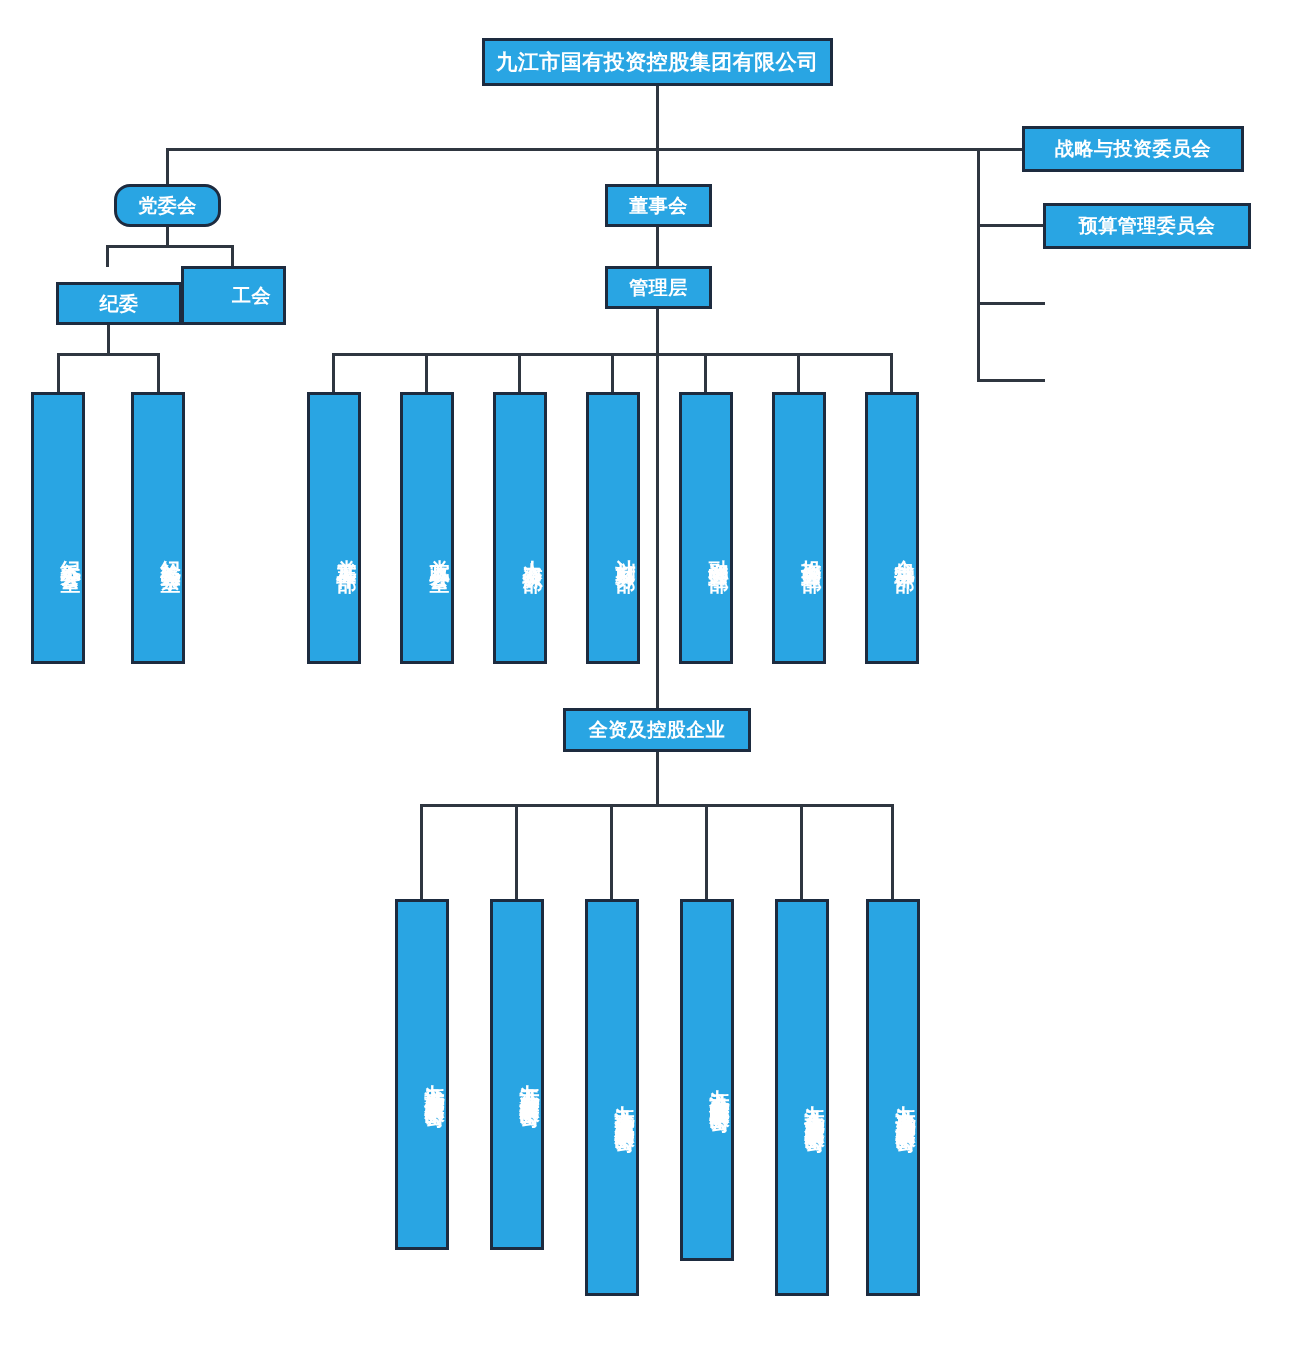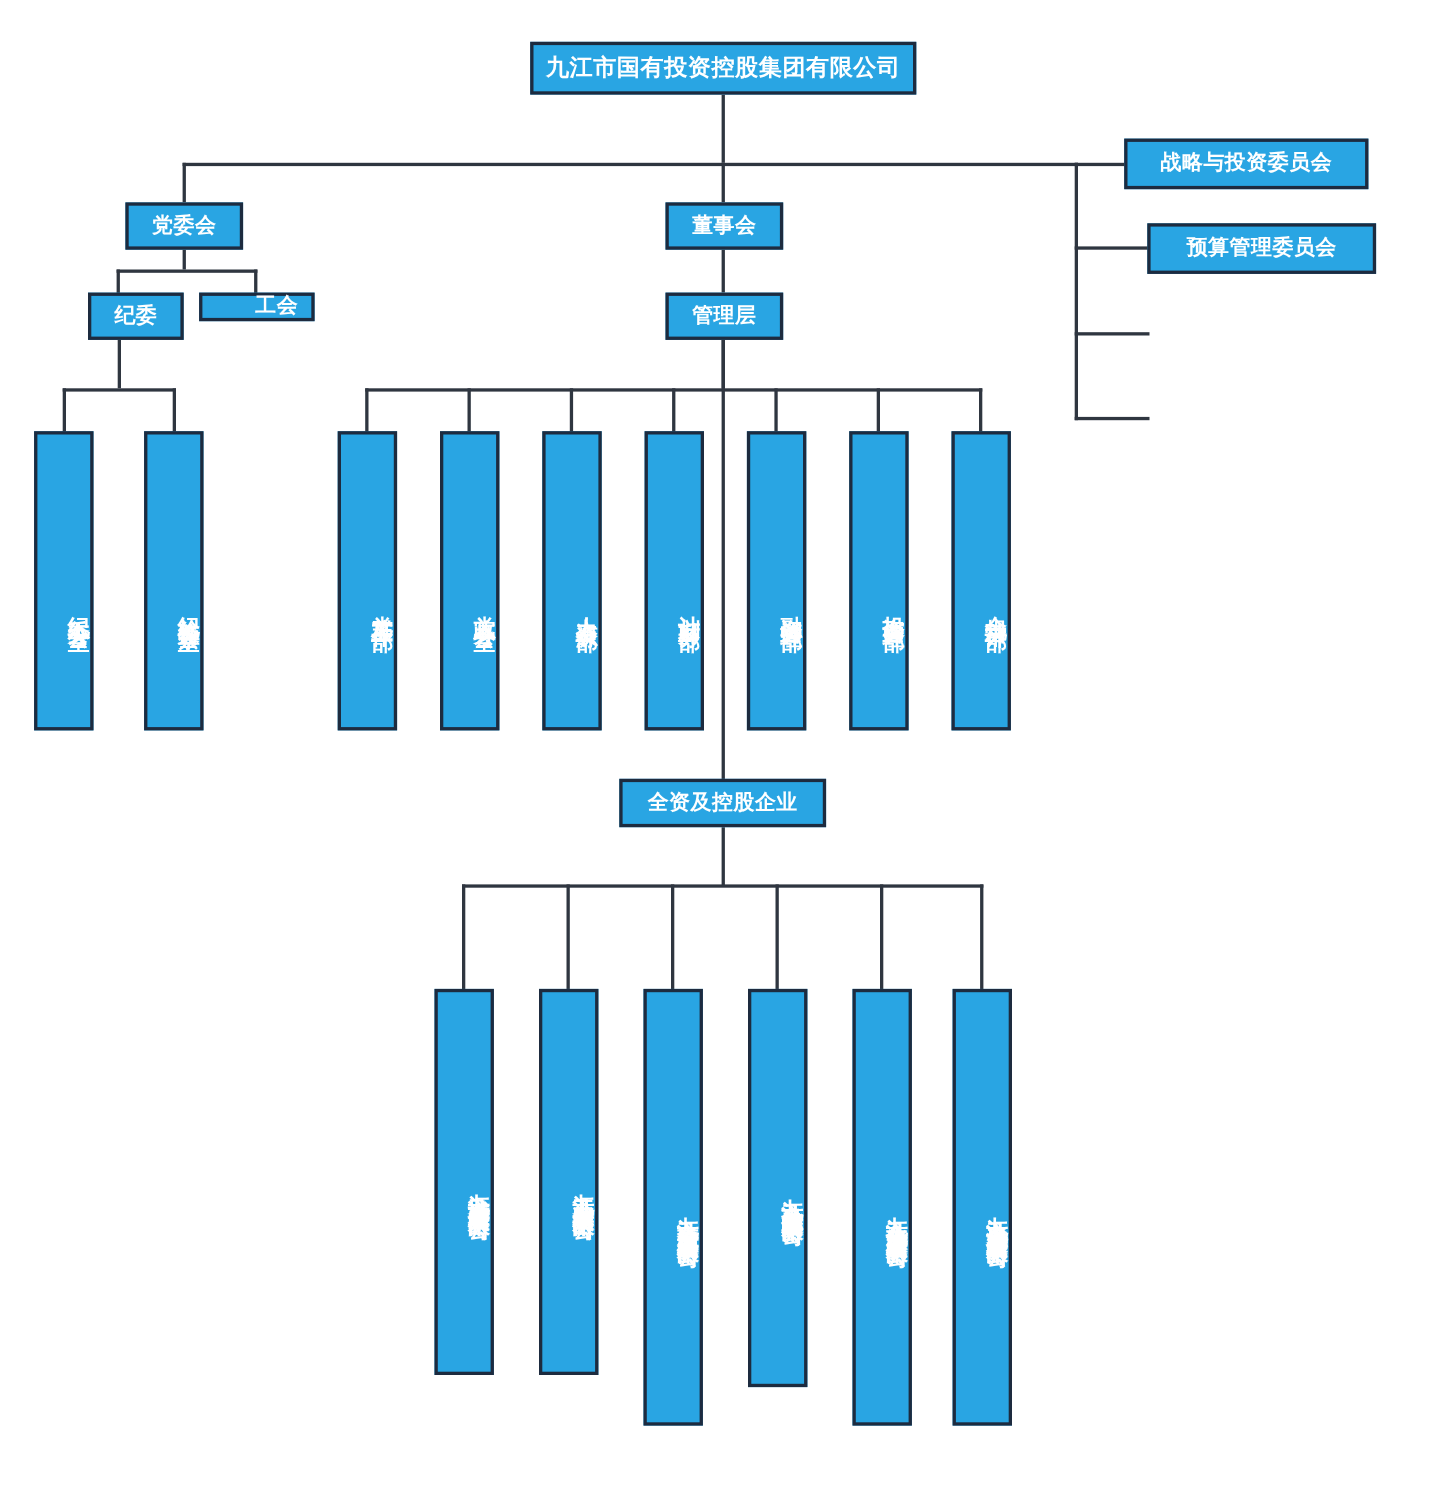--- a/index.html
+++ b/index.html
@@ -71,41 +71,41 @@
   <div class="node h root" style="left:482px; top:38px; width:351px; height:48px;">九江市国有投资控股集团有限公司</div>
 
   <div class="conn vline" style="left:656px; top:86px; width:3px; height:62px;"></div>
 
   <div class="conn hline" style="left:166px; top:148px; width:814px; height:3px;"></div>
 
   <div class="conn vline" style="left:166px; top:148px; width:3px; height:36px;"></div>
 
   <div class="conn vline" style="left:656px; top:148px; width:3px; height:36px;"></div>
 
-  <div class="node h" style="left:114px; top:184px; width:107px; height:43px;">党委会</div>
+  <div class="node h" style="left:114px; top:184px; width:107px; height:43px;border-radius:16px;">党委会</div>
 
   <div class="node h" style="left:605px; top:184px; width:107px; height:43px;">董事会</div>
 
   <div class="conn vline" style="left:977px; top:148px; width:3px; height:234px;"></div>
 
   <div class="conn hline" style="left:977px; top:148px; width:68px; height:3px;"></div>
   <div class="conn hline" style="left:977px; top:224px; width:68px; height:3px;"></div>
   <div class="conn hline" style="left:977px; top:302px; width:68px; height:3px;"></div>
   <div class="conn hline" style="left:977px; top:379px; width:68px; height:3px;"></div>
 
   <div class="node h" style="left:1022px; top:126px; width:222px; height:46px;">战略与投资委员会</div>
   <div class="node h" style="left:1043px; top:203px; width:208px; height:46px;">预算管理委员会</div>
 
   <div class="conn vline" style="left:166px; top:227px; width:3px; height:18px;"></div>
   <div class="conn hline" style="left:106px; top:245px; width:128px; height:3px;"></div>
   <div class="conn vline" style="left:106px; top:245px; width:3px; height:22px;"></div>
   <div class="conn vline" style="left:231px; top:245px; width:3px; height:22px;"></div>
 
-  <div class="node h" style="left:56px; top:266px; width:87px; height:43px;margin-left:24px;">纪委</div>
-  <div class="node h" style="left:181px; top:266px; width:105px; height:26px;padding-left:36px;">工会</div>
+  <div class="node h" style="left:56px; top:282px; width:126px; height:43px;">纪委</div>
+  <div class="node h" style="left:181px; top:266px; width:105px; height:59px;padding-left:36px;">工会</div>
 
   <div class="conn vline" style="left:656px; top:227px; width:3px; height:39px;"></div>
 
   <div class="node h" style="left:605px; top:266px; width:107px; height:43px;">管理层</div>
 
   <div class="conn vline" style="left:107px; top:309px; width:3px; height:44px;"></div>
   <div class="conn hline" style="left:57px; top:353px; width:103px; height:3px;"></div>
   <div class="conn vline" style="left:57px; top:353px; width:3px; height:40px;"></div>
   <div class="conn vline" style="left:157px; top:353px; width:3px; height:40px;"></div>
 

